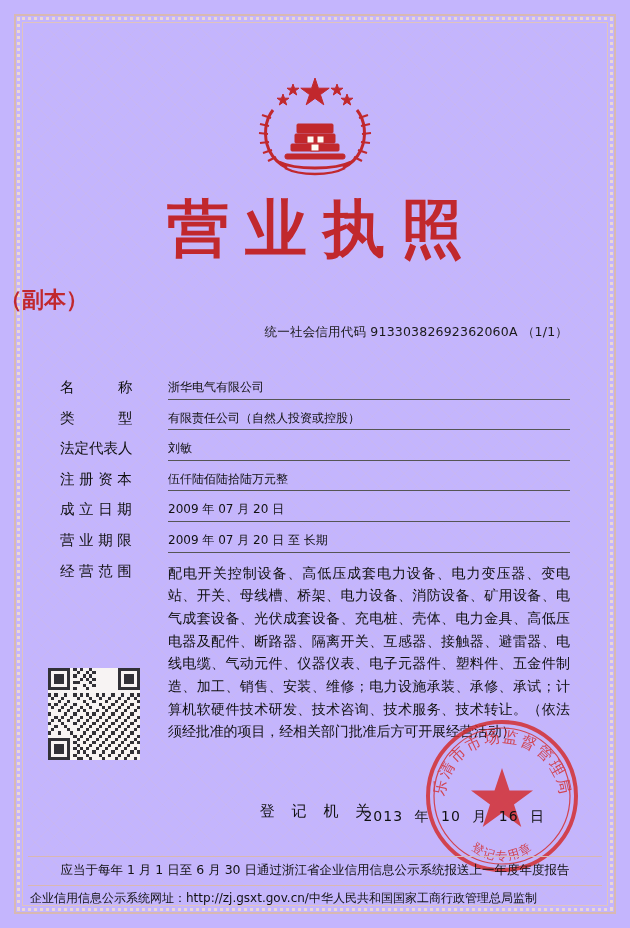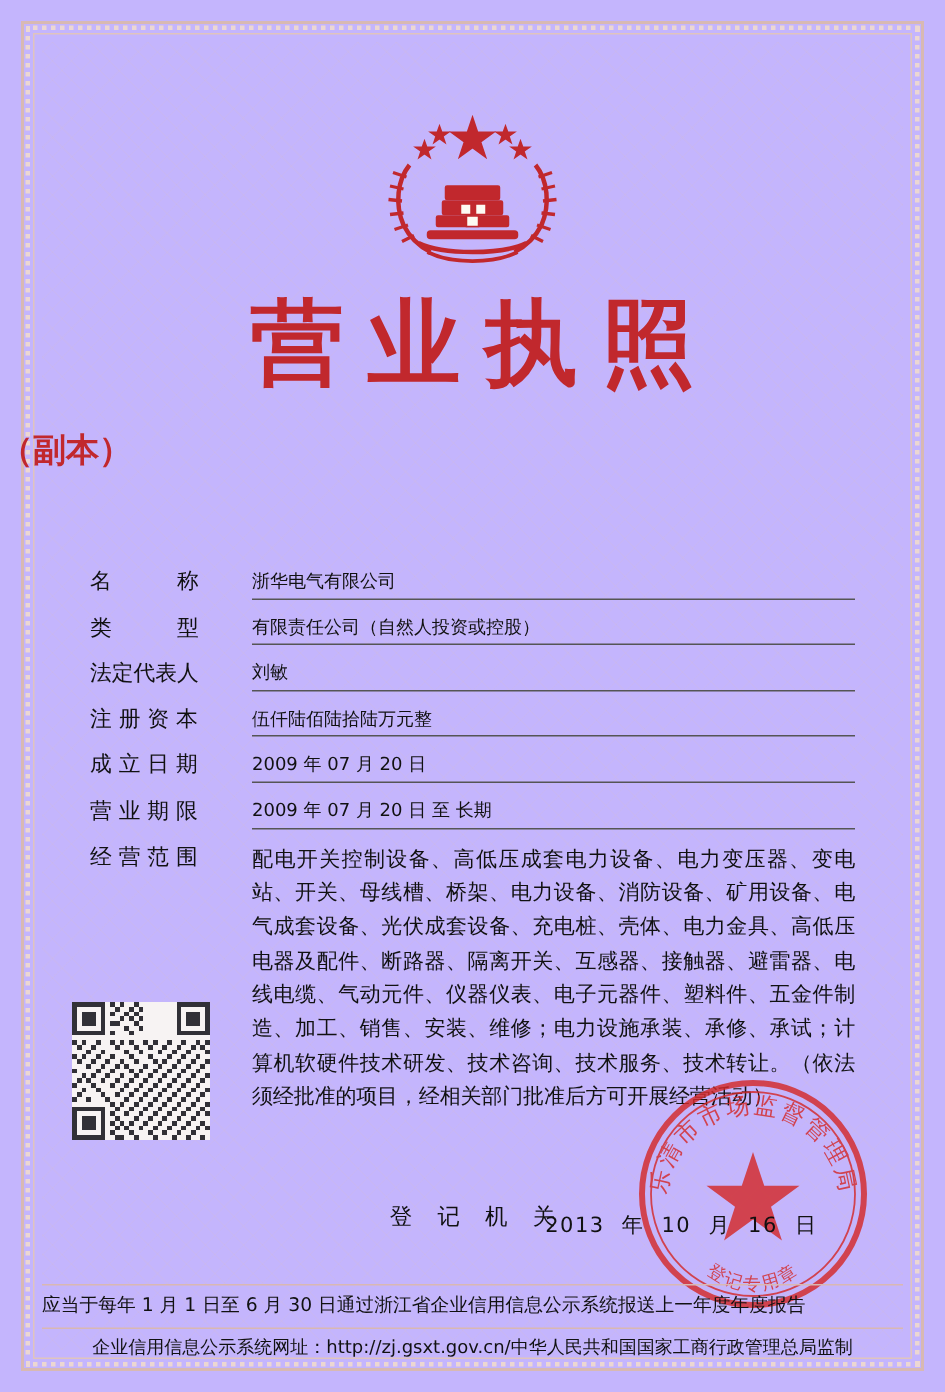--- a/index.html
+++ b/index.html
@@ -197,32 +197,32 @@
 
   
   .notice {
     position: absolute;
     left: 28px;
     right: 28px;
     top: 856px;
     border-top: 1px solid #d9b8b2;
     border-bottom: 1px solid #d9b8b2;
     padding: 5px 0 6px 0;
-    text-align: left;
+    text-align: center;
     font-size: 12.5px;
     color: #111;
   }
 
   .footer {
     position: absolute;
     left: 30px;
     right: 30px;
     top: 890px;
     display: flex;
-    justify-content: center;
+    justify-content: flex-start;
     align-items: center;
     font-size: 12px;
     color: #111;
   }
   .footer-left { letter-spacing: 0px; }
   .footer-right { letter-spacing: 0px; }
 </style>
 </head>
 <body>
 
@@ -262,20 +262,25 @@
         <rect x="40" y="96" width="60" height="5" rx="2"></rect>
         <path d="M34,104 C50,112 90,112 106,104" fill="none" stroke-width="3"></path>
         <path d="M40,110 C55,118 85,118 100,110" fill="none" stroke-width="2.5"></path>
       </g>
     </svg>
   </div>
 
   <div class="title">营业执照</div>
   <div class="subtitle">（副本）</div>
 
+  <div class="credit-code">
+    <span>统一社会信用代码</span>
+    <span>91330382692362060A</span>
+    <span>（1/1）</span>
+  </div>
 
   <div class="fields">
 
     <div class="field-row row-underlined">
       <div class="field-label">名　　　称</div>
       <div class="field-value">浙华电气有限公司</div>
     </div>
 
     <div class="field-row row-underlined">
       <div class="field-label">类　　　型</div>

